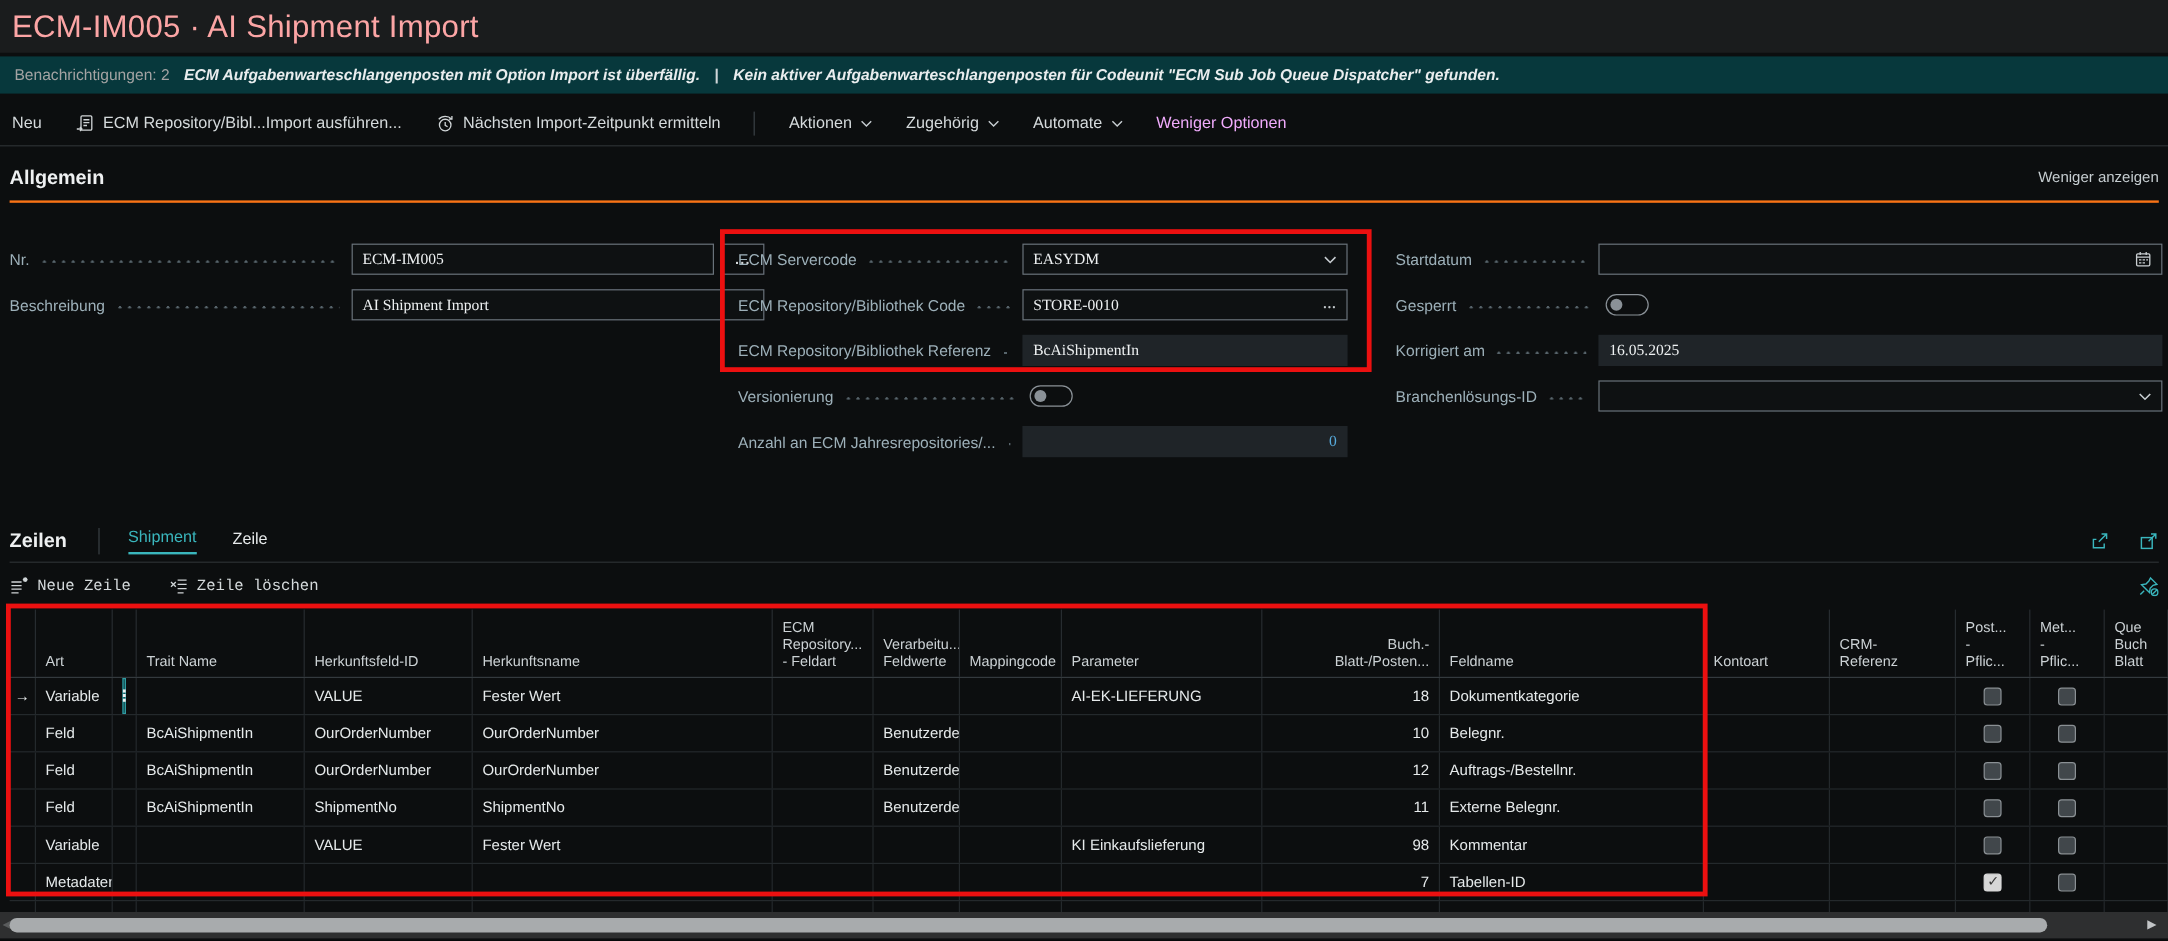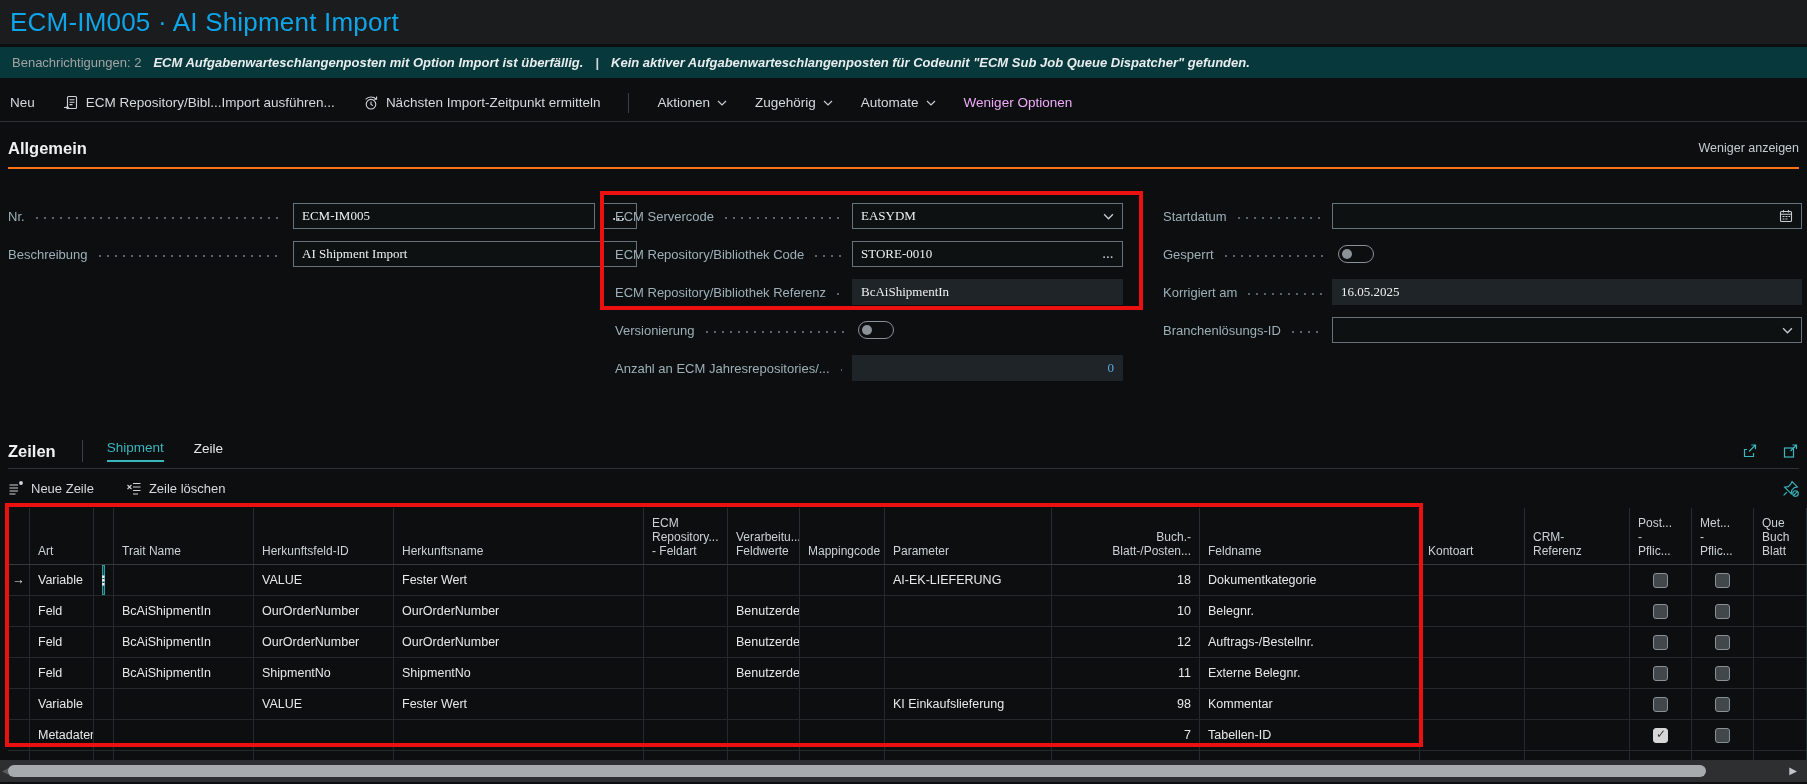--- a/index.html
+++ b/index.html
@@ -2,21 +2,21 @@
 <html><head>
 <meta charset="utf-8">
 <style>
   html,body{margin:0;padding:0;background:#000;}
   .page{position:relative;width:1807px;height:784px;background:#0c0e0f;color:#e8ebec;
         font-family:"Liberation Sans","DejaVu Sans",sans-serif;overflow:hidden;}
 
   
   .titlebar{position:absolute;left:0;top:0;width:100%;height:44px;background:#1a1c1d;
             display:flex;align-items:center;padding-left:10px;box-sizing:border-box;}
-  .titlebar h1{font-size:26px;font-weight:400;color:#0ea5e9;margin:0;letter-spacing:.2px;}
+  .titlebar h1{font-size:26px;font-weight:400;color:#fca5a5;margin:0;letter-spacing:.2px;}
 
   
   .notifbar{position:absolute;left:0;top:47px;width:100%;height:31px;background:#07383c;
             display:flex;align-items:center;padding-left:12px;box-sizing:border-box;font-size:13px;gap:12px;}
   .notif-link{color:#a3a3a3;cursor:pointer;flex:none;}
   .notif-msg{font-style:italic;font-weight:600;color:#e9edee;}
   .notif-pipe{color:#cfd6d8;font-weight:600;}
 
   
   .actionbar{position:absolute;left:0;top:84px;width:100%;height:38px;display:flex;align-items:center;
@@ -61,21 +61,21 @@
 
   
   .zeilen-head{position:absolute;left:8px;top:437px;width:1791px;height:28px;display:flex;align-items:center;}
   .zeilen-head h2{font-size:16.5px;margin:0;font-weight:700;color:#eef0f1;}
   .vsep{width:1px;height:22px;background:#3a4146;margin:0 24px 0 26px;}
   .tab{font-size:13.5px;color:#e6e9ea;margin-right:30px;padding-bottom:5px;cursor:pointer;}
   .tab.active{color:#3ab6bd;border-bottom:2px solid #3ab6bd;}
   .zh-icons{margin-left:auto;display:flex;gap:24px;align-items:center;}
   .zeilen-line{position:absolute;left:8px;top:468px;width:1791px;height:1px;background:#2c3134;}
   .zeilen-toolbar{position:absolute;left:8px;top:472px;width:1791px;height:32px;display:flex;
-                  align-items:center;gap:32px;font-size:13px;color:#d5dadc;}
+                  align-items:center;gap:32px;font-size:13px;color:#d5dadc;font-family:Liberation Mono, monospace;}
   .tb-item{display:flex;align-items:center;gap:7px;cursor:pointer;}
   .pin-right{margin-left:auto;}
 
   
   .grid{position:absolute;left:8px;top:508px;width:1799px;}
   .grid-head{display:grid;height:56px;border-bottom:1px solid #343a3e;}
   .hcell{display:flex;flex-direction:column;justify-content:flex-end;padding:0 8px 6px 8px;font-size:12px;
          color:#ccd2d5;border-right:1px solid #272c30;box-sizing:border-box;overflow:hidden;line-height:14px;
          white-space:nowrap;}
   .hcell.right{align-items:flex-end;text-align:right;}

